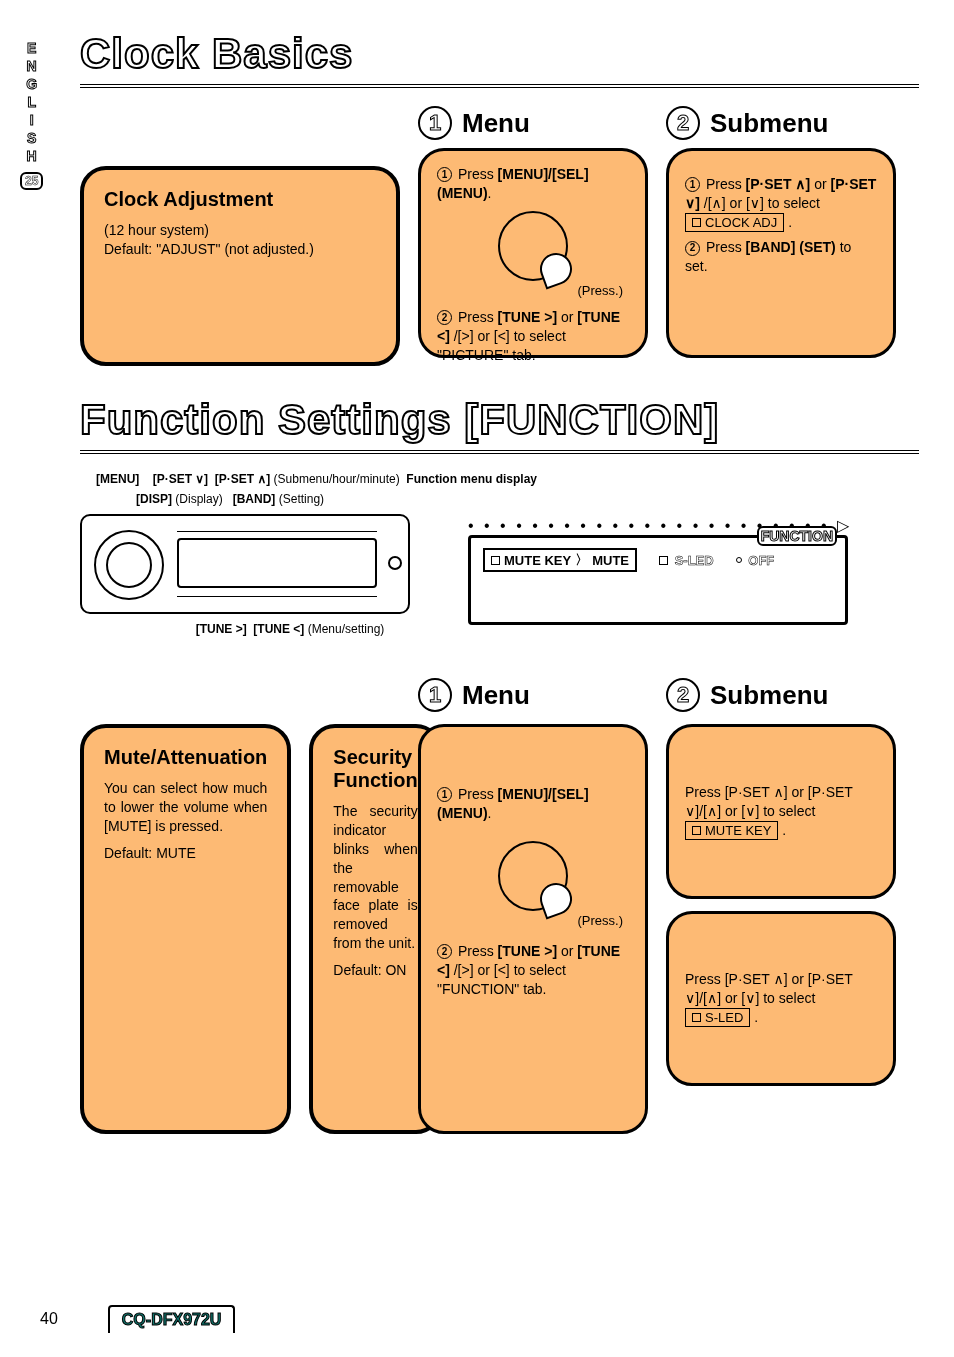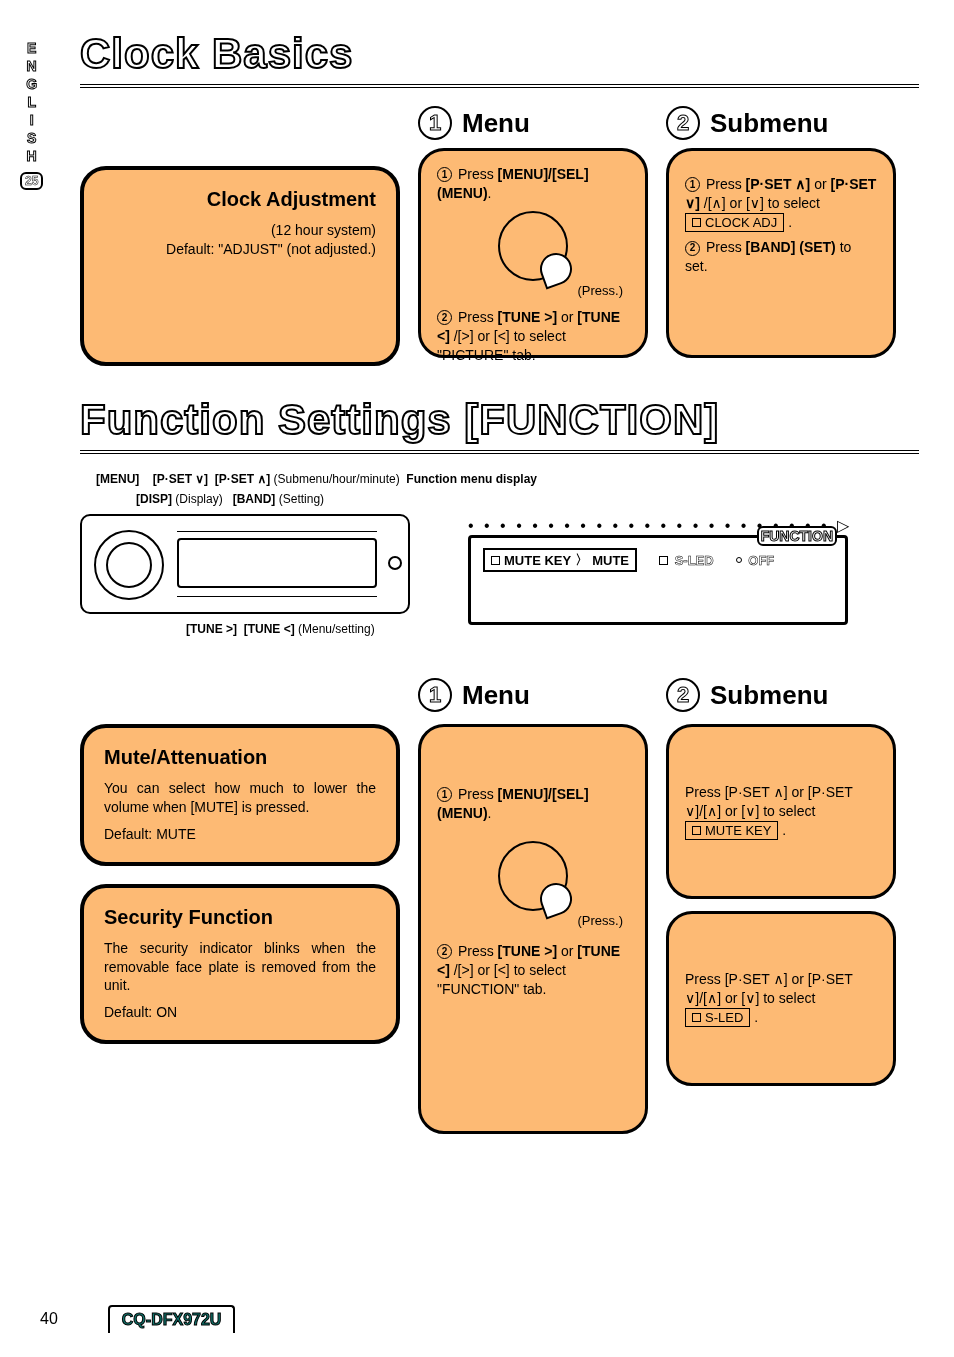--- a/index.html
+++ b/index.html
@@ -92,21 +92,21 @@
 
   <div class="side-tab">
     <span class="vert">ENGLISH</span>
     <span class="page-badge">25</span>
   </div>
 
   <h1 class="outline">Clock Basics</h1>
   <div class="rule"></div>
 
   <div class="row">
-    <div class="col-left" style="padding-top:60px;text-align:right;">
+    <div class="col-left" style="padding-top:60px;">
       <div class="cardbox thick" style="height:200px;">
         <div class="box-title">Clock Adjustment</div>
         <div class="small">(12 hour system)</div>
         <div class="small">Default: "ADJUST" (not adjusted.)</div>
       </div>
     </div>
 
     <div class="col-mid">
       <div class="stephead">
         <span class="circnum">1</span>
@@ -180,21 +180,21 @@
 
   <div class="row" style="align-items:flex-start; margin-top:4px;">
     <div>
       <div class="unit-draw">
         <div class="bigknob"></div>
         <div class="toprow"></div>
         <div class="display"></div>
         <div class="btnrow"></div>
         <div class="rbtn"></div>
       </div>
-      <div class="func-labels" style="padding-left:90px; margin-top:8px;">
+      <div class="func-labels" style="padding-left:90px; margin-top:8px;text-align:center;">
         <b>[TUNE &gt;]</b>&nbsp;
         <b>[TUNE &lt;]</b>
         <span>(Menu/setting)</span>
       </div>
     </div>
     <div style="padding-left:40px; padding-top:6px;">
       <div class="dots-h">• • • • • • • • • • • • • • • • • • • • • • • ▷</div>
       <div class="display-panel">
         <span class="corner-label">FUNCTION</span>
         <div class="panel-inner">
@@ -227,21 +227,21 @@
     </div>
     <div class="col-right">
       <div class="stephead">
         <span class="circnum">2</span>
         <span class="lbl">Submenu</span>
       </div>
     </div>
   </div>
 
   <div class="row" style="margin-top:4px; align-items:stretch;">
-    <div class="col-left" style="display:flex; flex-direction:column; gap:18px;">
+    <div class="col-left" style="display:flex; flex-direction:row; gap:18px;">
       <div class="cardbox thick">
         <div class="box-title">Mute/Attenuation</div>
         <div class="small" style="text-align:justify;">You can select how much to lower the volume when [MUTE] is pressed.</div>
         <div class="small" style="margin-top:8px;">Default: MUTE</div>
       </div>
       <div class="cardbox thick">
         <div class="box-title">Security Function</div>
         <div class="small" style="text-align:justify;">The security indicator blinks when the removable face plate is removed from the unit.</div>
         <div class="small" style="margin-top:8px;">Default: ON</div>
       </div>

